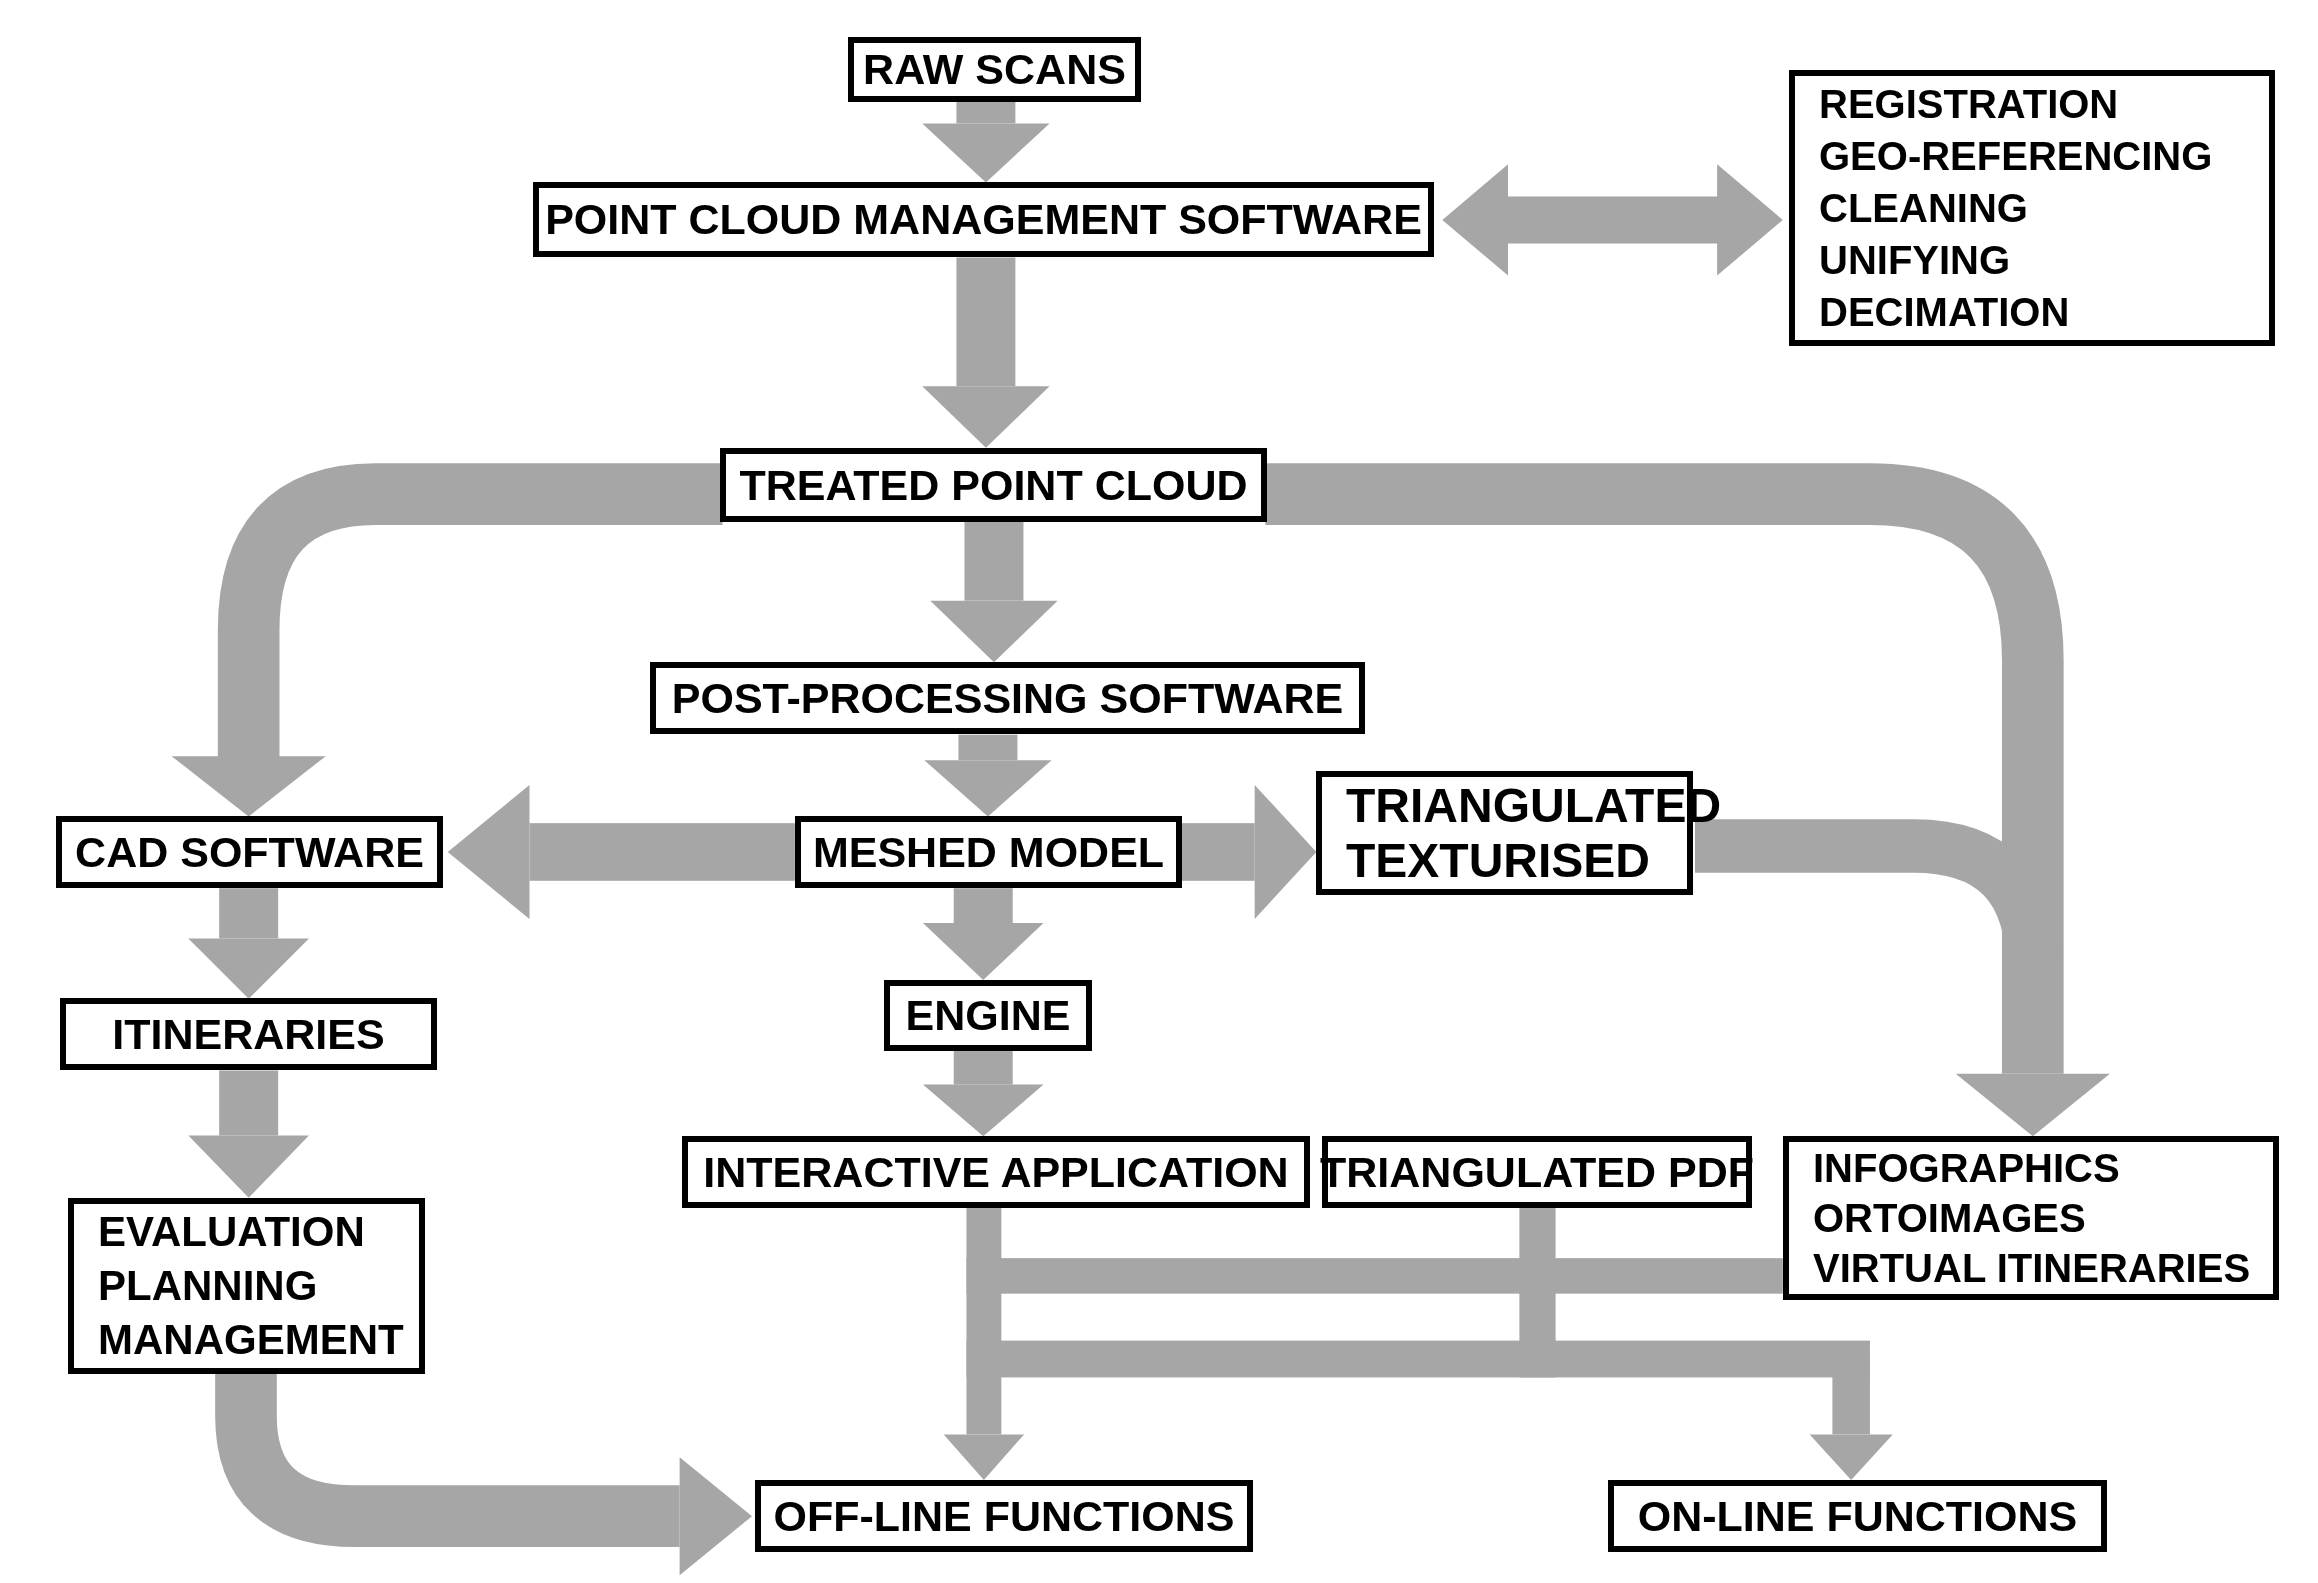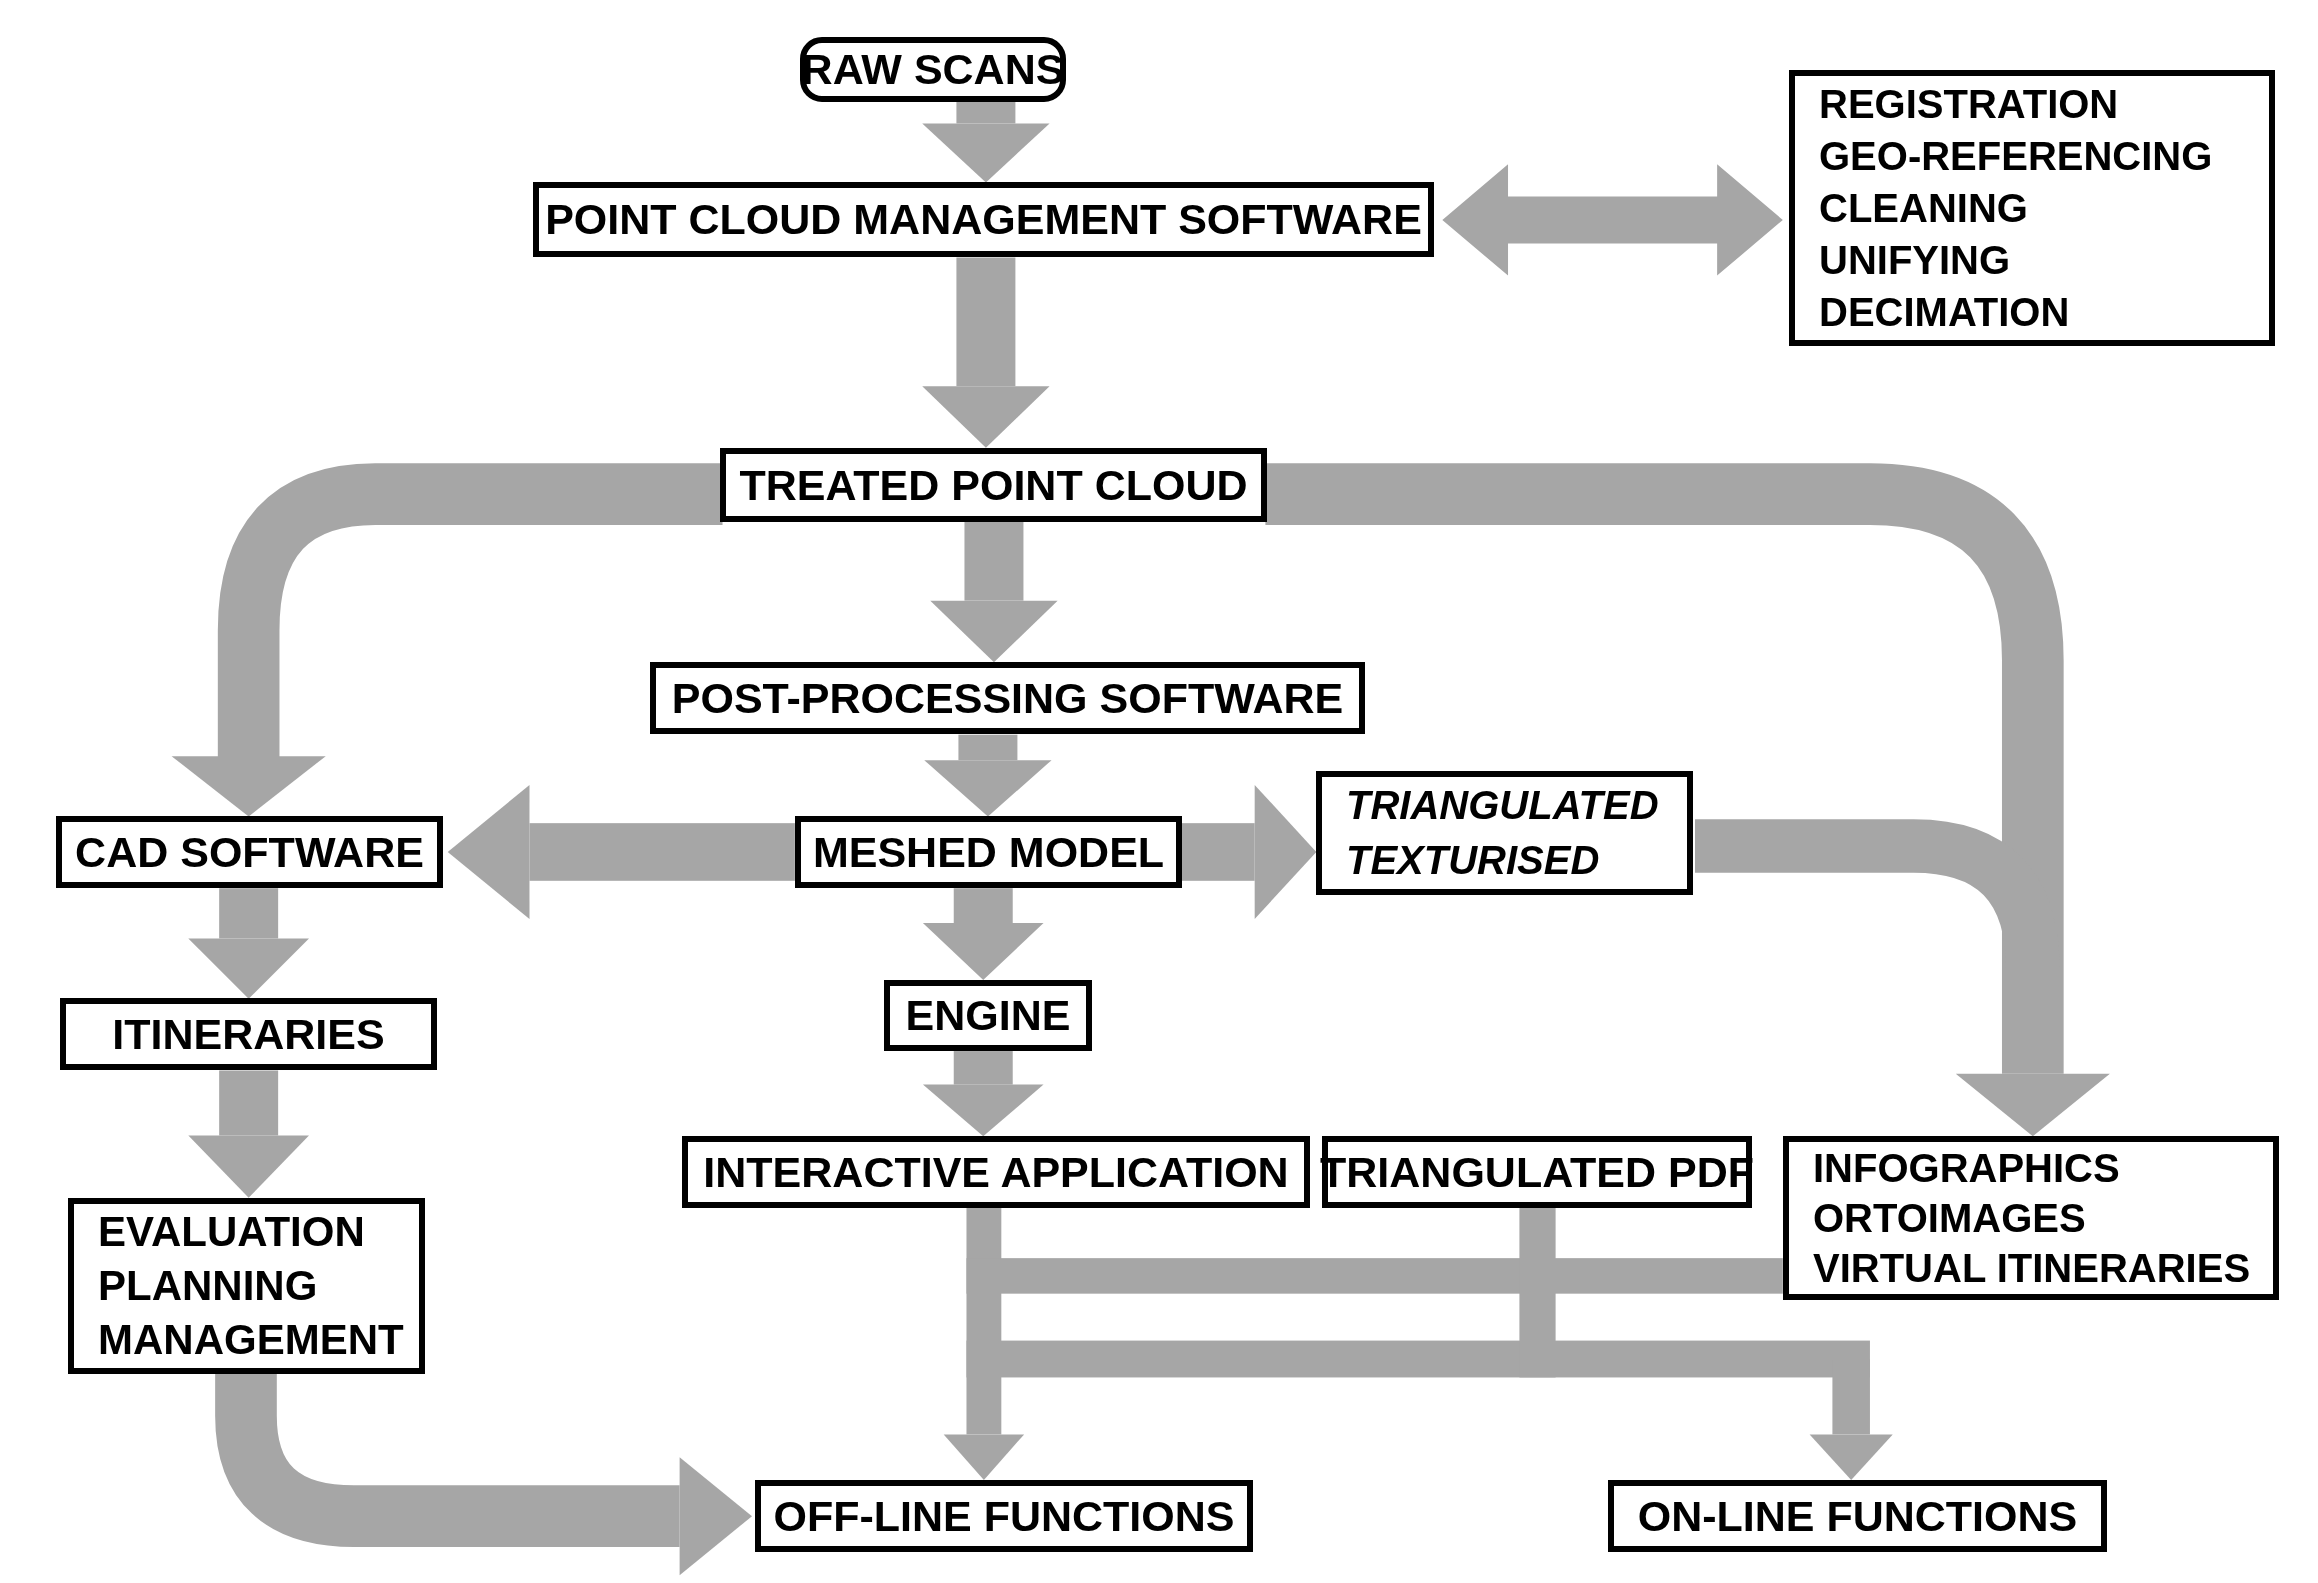--- a/index.html
+++ b/index.html
@@ -15,21 +15,21 @@
     position:absolute;box-sizing:border-box;
     background:#ffffff;border:6.7px solid #000000;
     display:flex;align-items:center;justify-content:center;
     font-weight:bold;color:#000000;white-space:nowrap;
     z-index:2;
   }
   .node.single{font-size:43px;letter-spacing:0px;}
   .node.multi{flex-direction:column;align-items:flex-start;justify-content:center;padding-left:24px;}
   .node.multi .line{display:block;}
   .reg{font-size:40px;line-height:52px;}
-  .tri{font-size:40px;line-height:55px;font-style:italic;}
+  .tri{font-size:48px;line-height:55px;}
   .eva{font-size:42px;line-height:54px;}
   .inf{font-size:40px;line-height:50px;}
   .big{font-size:44px;}
 </style>
 </head>
 <body>
 
 <div id="canvas">
 
   <svg id="connectors" width="2319" height="1584" viewBox="0 0 3460 2363" xmlns="http://www.w3.org/2000/svg">
@@ -120,21 +120,21 @@
       <rect class="af" x="1442" y="2000" width="1348" height="55"></rect>
       <rect class="af" x="2734" y="2028" width="56" height="112"></rect>
       <polygon class="af" points="2700,2140 2824,2140 2762,2208"></polygon>
     </g>
 
     <g>
       <rect class="af" x="2267" y="1802" width="54" height="253"></rect>
     </g>
   </svg>
 
-  <div class="node single big" style="left:800px;top:37px;width:266px;height:65px;border-radius:22px;">
+  <div class="node single big" style="left:848px;top:37px;width:293px;height:65px;">
     <span>RAW SCANS</span>
   </div>
 
   <div class="node single big" style="left:533px;top:182px;width:901px;height:75px;">
     <span>POINT CLOUD MANAGEMENT SOFTWARE</span>
   </div>
 
   <div class="node multi reg" style="left:1789px;top:70px;width:486px;height:276px;">
     <span class="line">REGISTRATION</span>
     <span class="line">GEO-REFERENCING</span>

